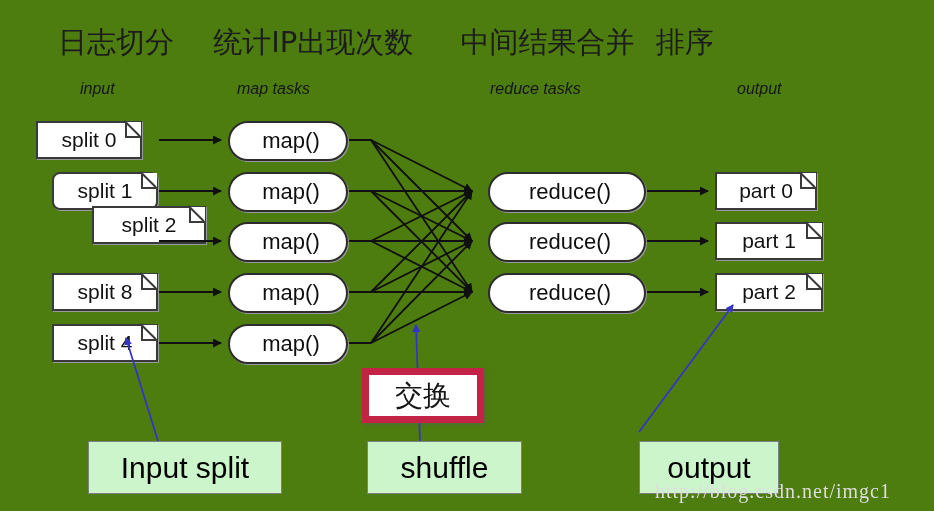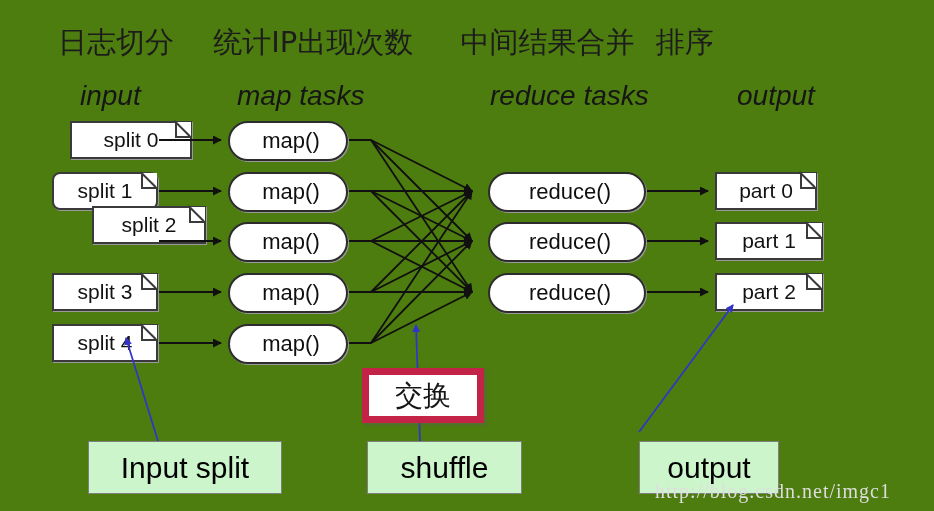--- a/index.html
+++ b/index.html
@@ -32,21 +32,21 @@
   .cn-header span { display: inline-block; }
   .cn-h0 { margin-left: 58px; }
   .cn-h1 { margin-left: 30px; }
   .cn-h2 { margin-left: 38px; }
   .cn-h3 { margin-left: 12px; }
 
   
   .col-label {
     position: absolute;
     font-style: italic;
-    font-size: 28px;
+    font-size: 16px;
     color: #161616;
     font-family: "Liberation Sans", sans-serif;
     white-space: nowrap;
     top: 80px;
   }
 
   
   .doc-box {
     position: absolute;
     background: #ffffff;
@@ -181,35 +181,35 @@
     <span class="cn-h1">统计IP出现次数</span>
     <span class="cn-h2">中间结果合并</span>
     <span class="cn-h3">排序</span>
   </div>
 
   <div class="col-label" style="left:80px;">input</div>
   <div class="col-label" style="left:237px;">map tasks</div>
   <div class="col-label" style="left:490px;">reduce tasks</div>
   <div class="col-label" style="left:737px;">output</div>
 
-  <div class="doc-box" style="left:70px;top:121px;width:122px;height:38px;">
+  <div class="doc-box" style="left:36px;top:121px;width:106px;height:38px;">
     <span class="fold"></span>
     <span class="doc-label">split 0</span>
   </div>
   <div class="doc-box" style="left:52px;top:172px;width:106px;height:38px;border-radius:8px;">
     <span class="fold"></span>
     <span class="doc-label">split 1</span>
   </div>
   <div class="doc-box" style="left:52px;top:206px;width:114px;height:38px;margin-left:40px;">
     <span class="fold"></span>
     <span class="doc-label">split 2</span>
   </div>
   <div class="doc-box" style="left:52px;top:273px;width:106px;height:38px;">
     <span class="fold"></span>
-    <span class="doc-label">split 3</span>
+    <span class="doc-label">split 8</span>
   </div>
   <div class="doc-box" style="left:52px;top:324px;width:106px;height:38px;">
     <span class="fold"></span>
     <span class="doc-label">split 4</span>
   </div>
 
   <div class="pill-box" style="left:228px;top:121px;width:120px;height:40px;">
     <span class="pill-label">map()</span>
   </div>
   <div class="pill-box" style="left:228px;top:172px;width:120px;height:40px;">

